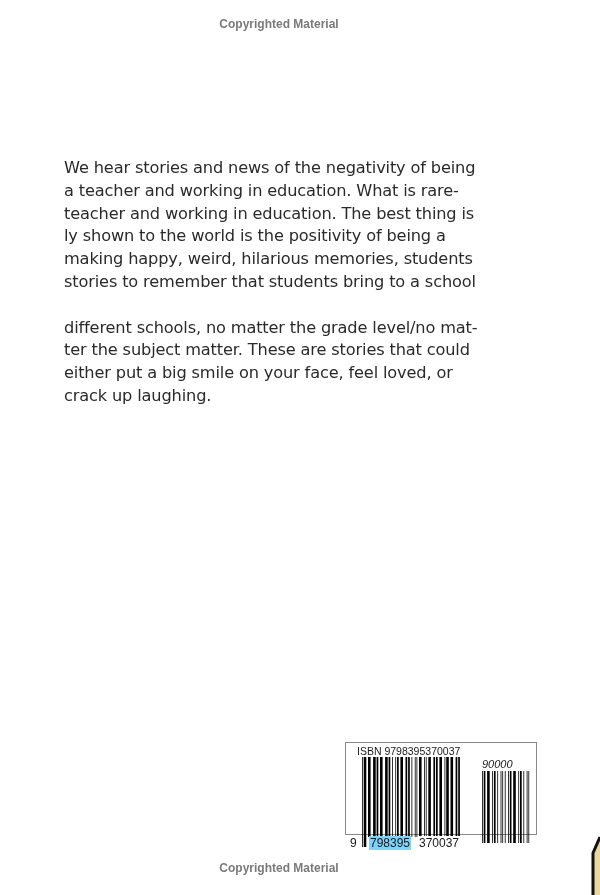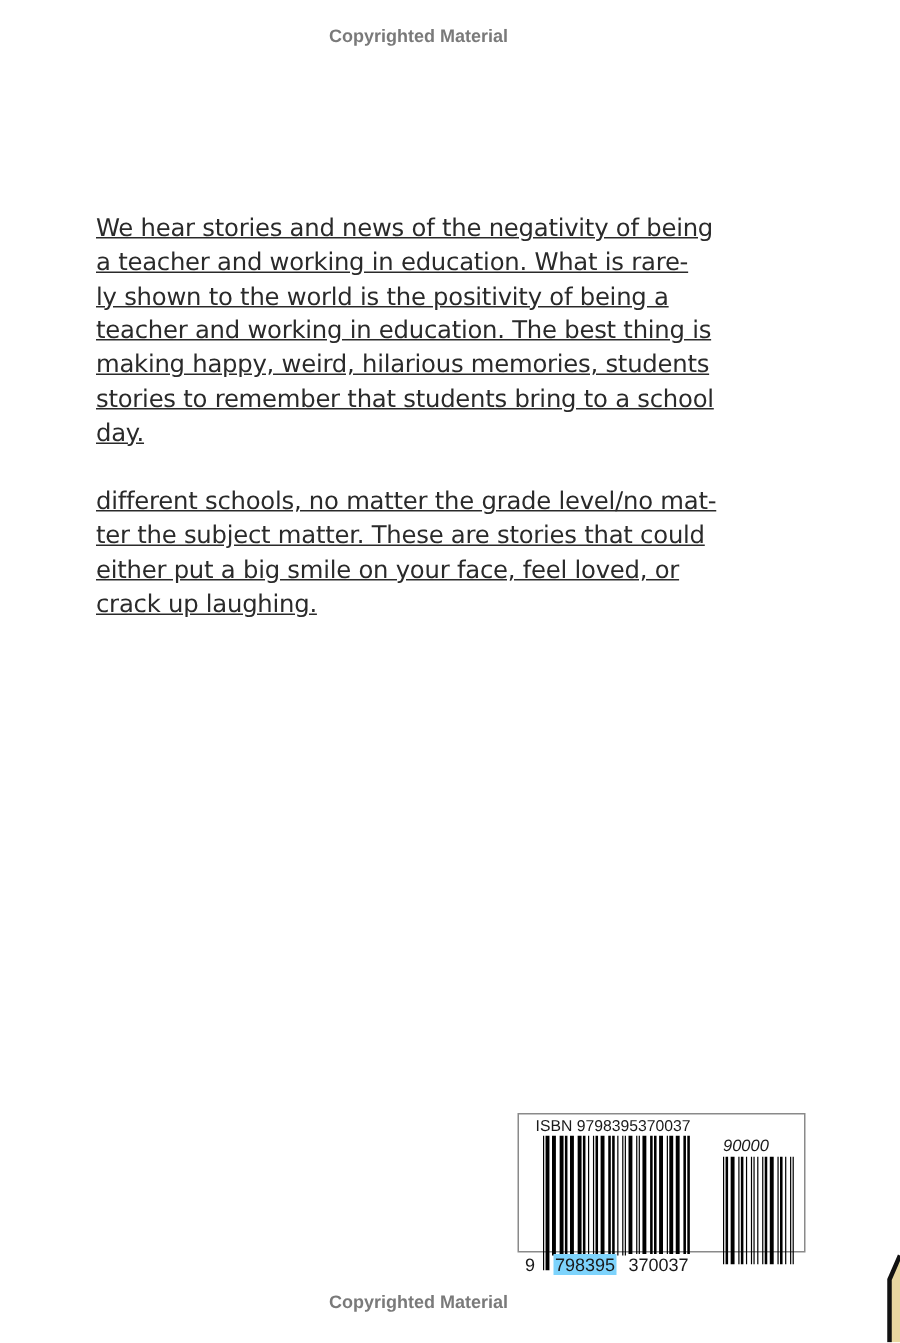--- a/index.html
+++ b/index.html
@@ -24,28 +24,27 @@
       font-size: 12px;
       color: #7a7a7a;
       letter-spacing: 0px;
     }
     .wm-top { top: 17px; }
     .wm-bottom { top: 861px; }
 
     .blurb {
       position: absolute;
       left: 64px;
-      top: 141px;
+      top: 157px;
       width: 480px;
       color: #2a2a2a;
       font-family: "DejaVu Sans", sans-serif;
       font-size: 16.2px;
       line-height: 22.8px;
       letter-spacing: -0.15px;
-      text-decoration: underline;
     }
     .blurb p {
       margin: 0;
     }
     .blurb p + p {
       margin-top: 22.8px;
     }
     .line { display: block; white-space: nowrap; }
 
     .barcode-box {
@@ -113,25 +112,24 @@
   </style>
 </head>
 <body>
 
 <div class="watermark wm-top">Copyrighted Material</div>
 
 <div class="blurb">
   <p>
     <span class="line">We hear stories and news of the negativity of being</span>
     <span class="line">a teacher and working in education. What is rare-</span>
+    <span class="line">teacher and working in education. The best thing is</span>
     <span class="line">ly shown to the world is the positivity of being a</span>
-    <span class="line">teacher and working in education. The best thing is</span>
     <span class="line">making happy, weird, hilarious memories, students</span>
     <span class="line">stories to remember that students bring to a school</span>
-    <span class="line">day.</span>
   </p>
   <p>
     <span class="line">different schools, no matter the grade level/no mat-</span>
     <span class="line">ter the subject matter. These are stories that could</span>
     <span class="line">either put a big smile on your face, feel loved, or</span>
     <span class="line">crack up laughing.</span>
   </p>
 </div>
 
 <div class="barcode-box">

